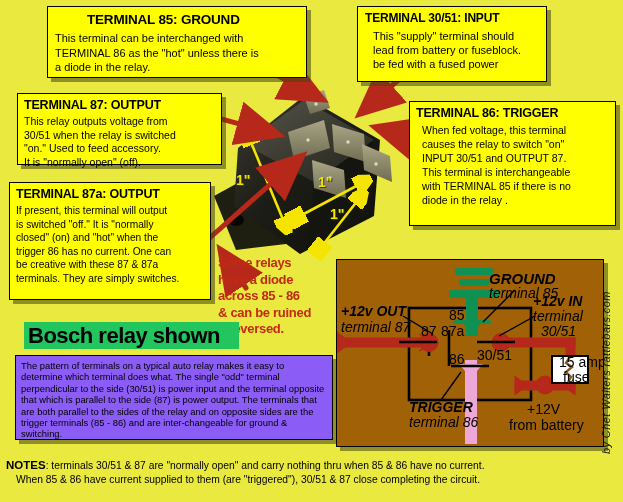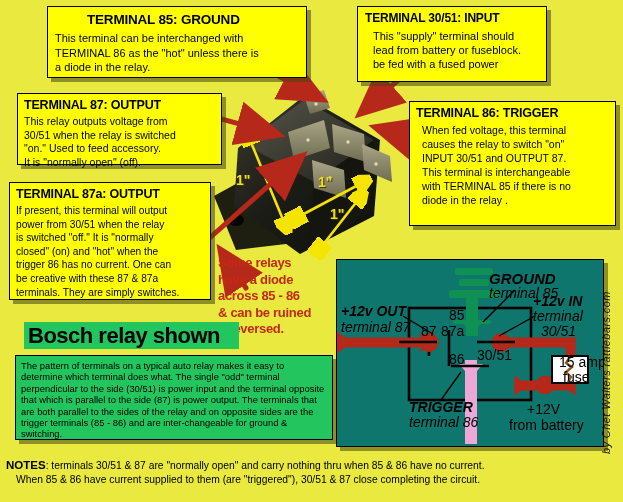--- a/index.html
+++ b/index.html
@@ -48,37 +48,37 @@
   .bosch{
     position:absolute;left:24px;top:322px;width:215px;height:27px;
     background:#22c55e;color:#000;font-size:22px;font-weight:bold;
     line-height:27px;letter-spacing:-.5px;text-align:left;padding-left:4px;
     box-sizing:border-box;
   }
 
   
   .expl{
     position:absolute;left:15px;top:355px;width:318px;height:85px;
-    background:#22c55e;border:1px solid #000;
+    background:#8b5cf6;border:1px solid #000;
     box-shadow:4px 4px 0 rgba(70,70,20,.55);
     padding:4px 5px;box-sizing:border-box;
     font-size:9.4px;line-height:11.4px;color:#000;
   }
 
   
   .diodewarn{
     position:absolute;left:218px;top:255px;width:122px;
     color:#c22a14;font-weight:bold;font-size:13px;line-height:16.5px;
     letter-spacing:-.3px;
   }
 
   
   .schem{
     position:absolute;left:336px;top:259px;width:268px;height:188px;
-    background:#0f766e;border:1px solid #000;
+    background:#a16207;border:1px solid #000;
     box-shadow:4px 4px 0 rgba(70,70,20,.55);
     box-sizing:border-box;overflow:hidden;
   }
   .schem svg{display:block;}
 
   
   .credit{
     position:absolute;left:600px;top:258px;width:20px;height:196px;
     color:#111;font-size:11px;font-style:italic;
     writing-mode:vertical-rl;transform:rotate(180deg);
@@ -222,21 +222,20 @@
       <p>This terminal is interchangeable</p>
       <p>with TERMINAL 85 if there is no</p>
       <p>diode in the relay .</p>
     </div>
   </div>
 
   <div class="box b87a">
     <div class="hd">TERMINAL 87a: OUTPUT</div>
     <div class="bd">
       <p>If present, this terminal will output</p>
-      <p>power from 30/51 when the relay</p>
       <p>is switched "off."  It is "normally</p>
       <p>closed" (on) and "hot" when the</p>
       <p>trigger 86 has no current. One can</p>
       <p>be creative with these 87 &amp; 87a</p>
       <p>terminals. They are simply switches.</p>
     </div>
   </div>
 
   <div class="diodewarn">
     <div>Some relays</div>

